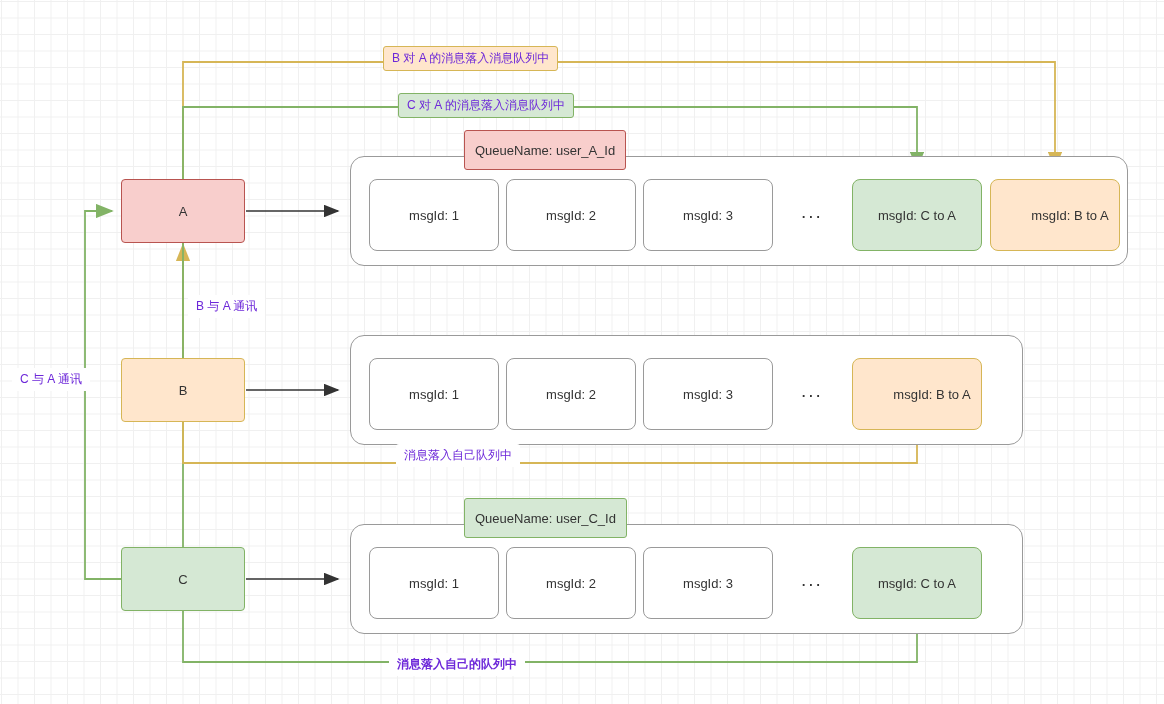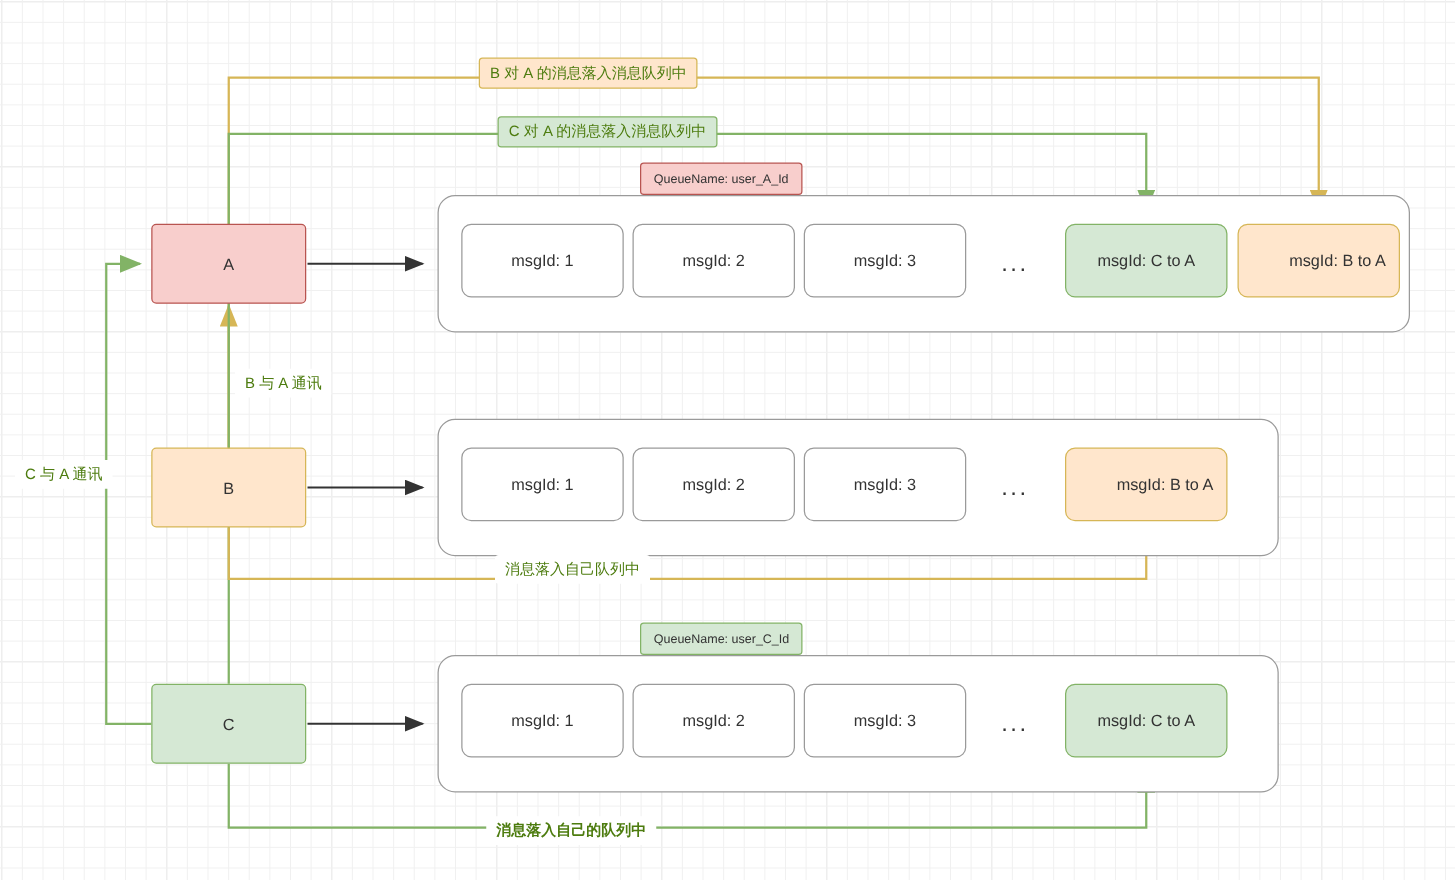--- a/index.html
+++ b/index.html
@@ -54,42 +54,41 @@
   .queue-box {
     position: absolute;
     box-sizing: border-box;
     border: 1px solid #9a9a9a;
     border-radius: 14px;
     background: #ffffff;
   }
   .queue-label {
     position: absolute;
     box-sizing: border-box;
-    height: 26px;
-    display: flex;
-    align-items: center;
-    justify-content: center;
-    font-size: 10px;
+    height: 40px;
+    display: flex;
+    align-items: center;
+    justify-content: center;
+    font-size: 13px;
     color: #333333;
     border-width: 1px;
     border-style: solid;
     border-radius: 3px;
     padding: 0 10px;
     white-space: nowrap;
-    margin-left: 48px;
   }
   .ql-a { background: #f8cecc; border-color: #b85450; }
   .ql-b { background: #ffe6cc; border-color: #d6b656; }
   .ql-c { background: #d5e8d4; border-color: #82b366; }
 
   .msg {
     position: absolute;
     box-sizing: border-box;
     width: 130px;
-    height: 59px;
+    height: 72px;
     display: flex;
     align-items: center;
     justify-content: center;
     font-size: 13px;
     color: #333333;
     border: 1px solid #9a9a9a;
     border-radius: 8px;
     background: #ffffff;
   }
   .msg.green { background: #d5e8d4; border-color: #82b366; text-align: center; }
@@ -103,21 +102,21 @@
     line-height: 1;
   }
 
   .edge-label {
     position: absolute;
     box-sizing: border-box;
     display: flex;
     align-items: center;
     justify-content: center;
     font-size: 12px;
-    color: #4d7c0f;
+    color: #6d28d9;
     white-space: nowrap;
     padding: 3px 8px;
     border-radius: 3px;
   }
   .edge-label.boxed-yellow { background: #ffe6cc; border: 1px solid #d6b656; }
   .edge-label.boxed-green { background: #d5e8d4; border: 1px solid #82b366; margin-left: 15px; }
   .edge-label.plain { background: #ffffff; }
 </style>
 </head>
 <body>

